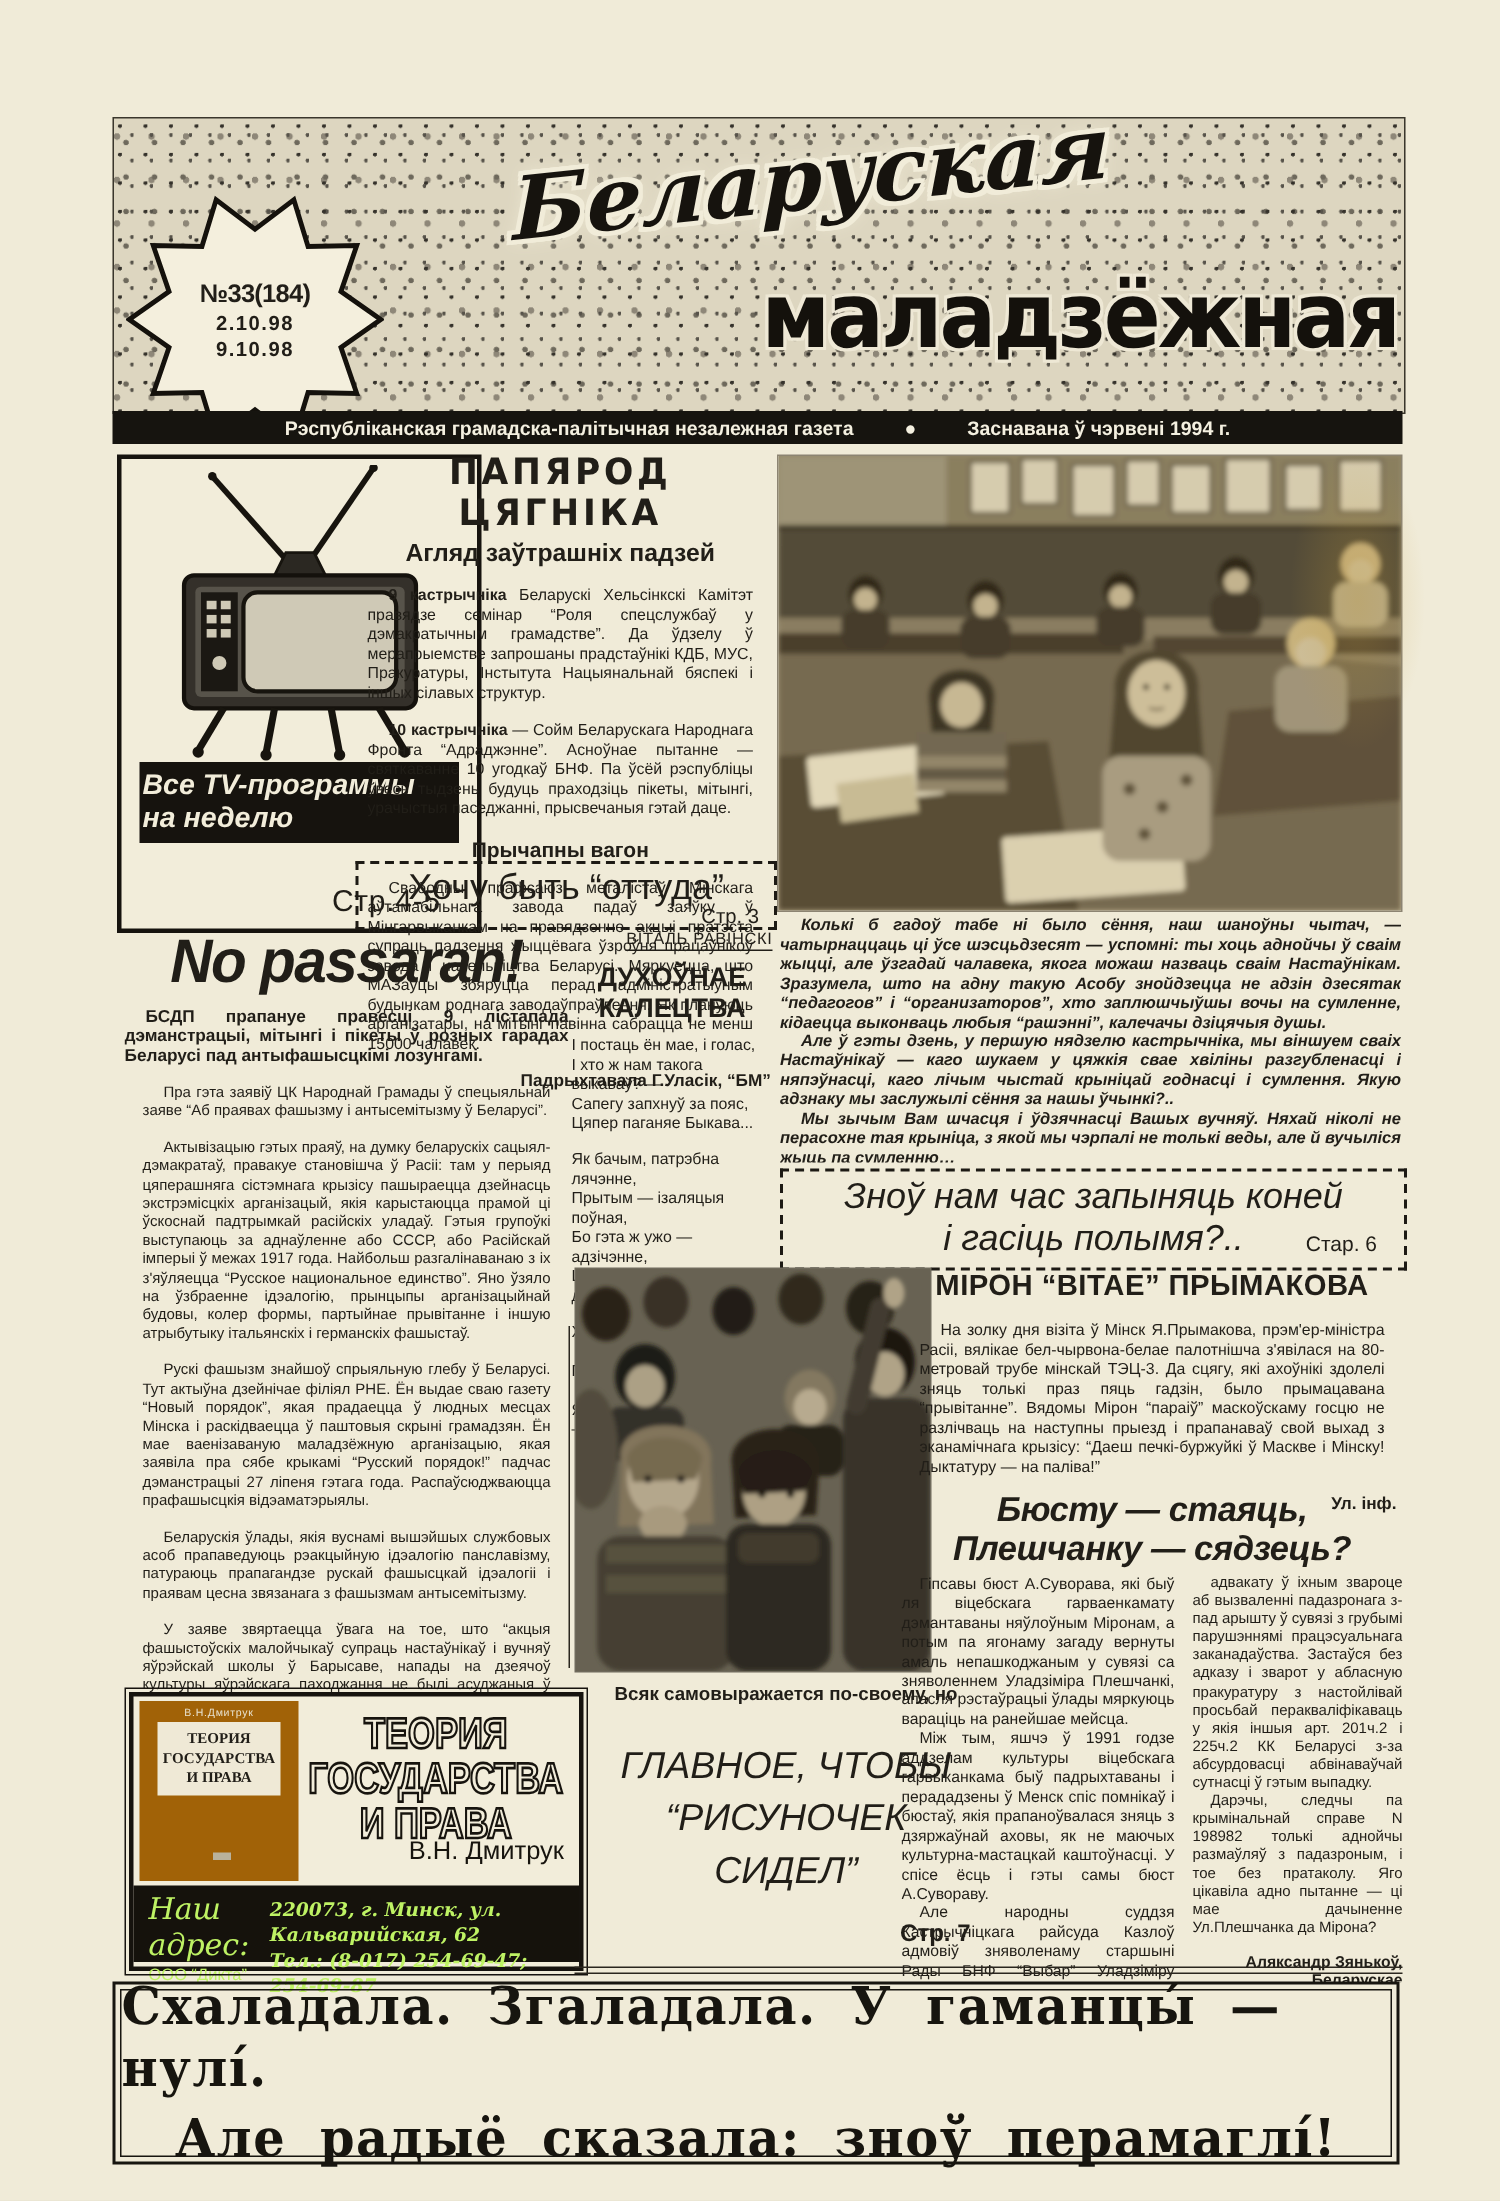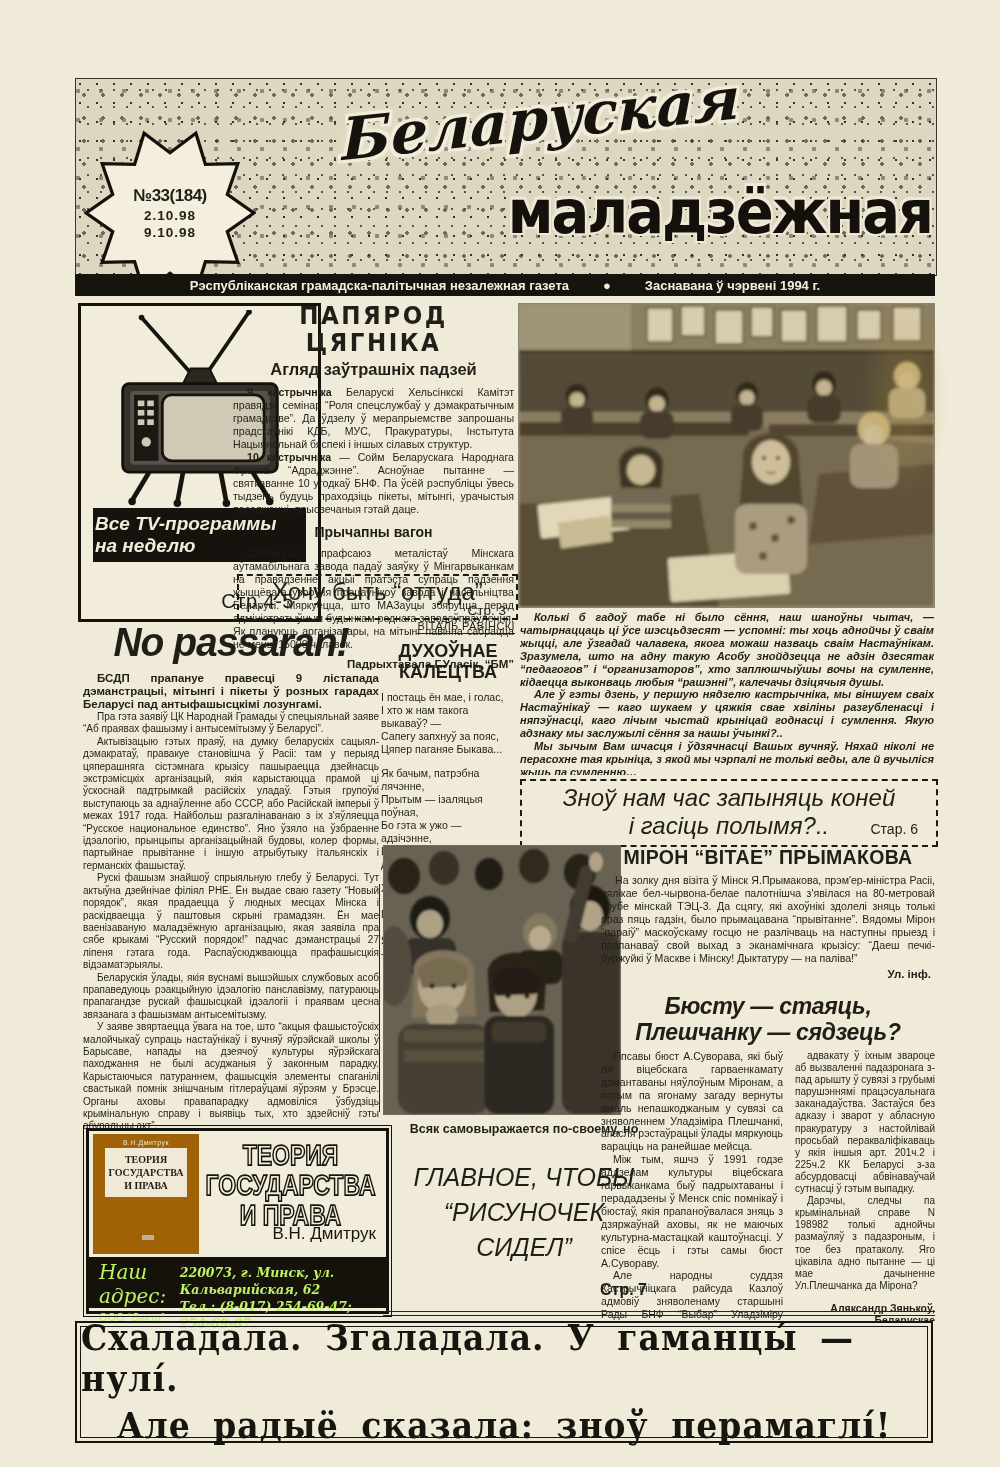--- a/index.html
+++ b/index.html
@@ -45,21 +45,21 @@
   .tv-label{margin:0 12px;background:#16130e;color:#f2edda;text-align:left;
     font-style:italic;font-weight:800;font-size:19px;line-height:1.15;padding:5px 2px;}
   .tv-page{position:absolute;right:24px;bottom:6px;font-size:20px;letter-spacing:0.5px;}
 
   
   .papyarod{left:233px;top:303px;width:281px;}
   .pap-title{font-family:"DejaVu Sans",sans-serif;font-weight:700;font-size:23px;letter-spacing:2.5px;
     text-align:center;transform:scaleY(1.05);}
   .pap-sub{font-size:16.5px;font-weight:700;text-align:center;margin-top:5px;}
   .bodytxt{font-size:10.6px;line-height:13px;text-align:justify;}
-  .bodytxt p{margin:0;text-indent:14px;}
+  .bodytxt p{margin:12px;text-indent:14px;}
   .papyarod .bodytxt{margin-top:7px;}
   .pap-head3{font-size:14px;font-weight:700;text-align:center;margin:8px 0 6px;}
   .byline{font-weight:700;font-size:11.5px;text-align:right;margin-top:7px;}
 
   
   .hochu{left:237px;top:574px;width:277px;height:42px;border:2px dashed #1d1a14;}
   .hochu-title{text-align:center;font-size:24px;margin-top:2px;}
   .hochu-page{position:absolute;right:10px;bottom:0px;font-size:13.5px;}
 
   

